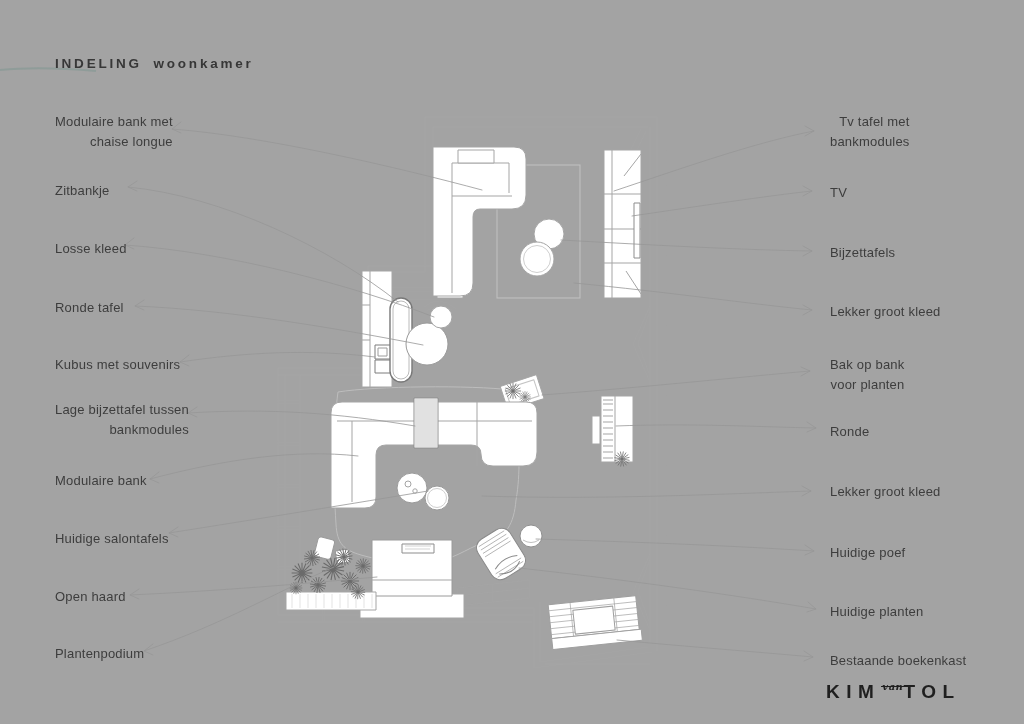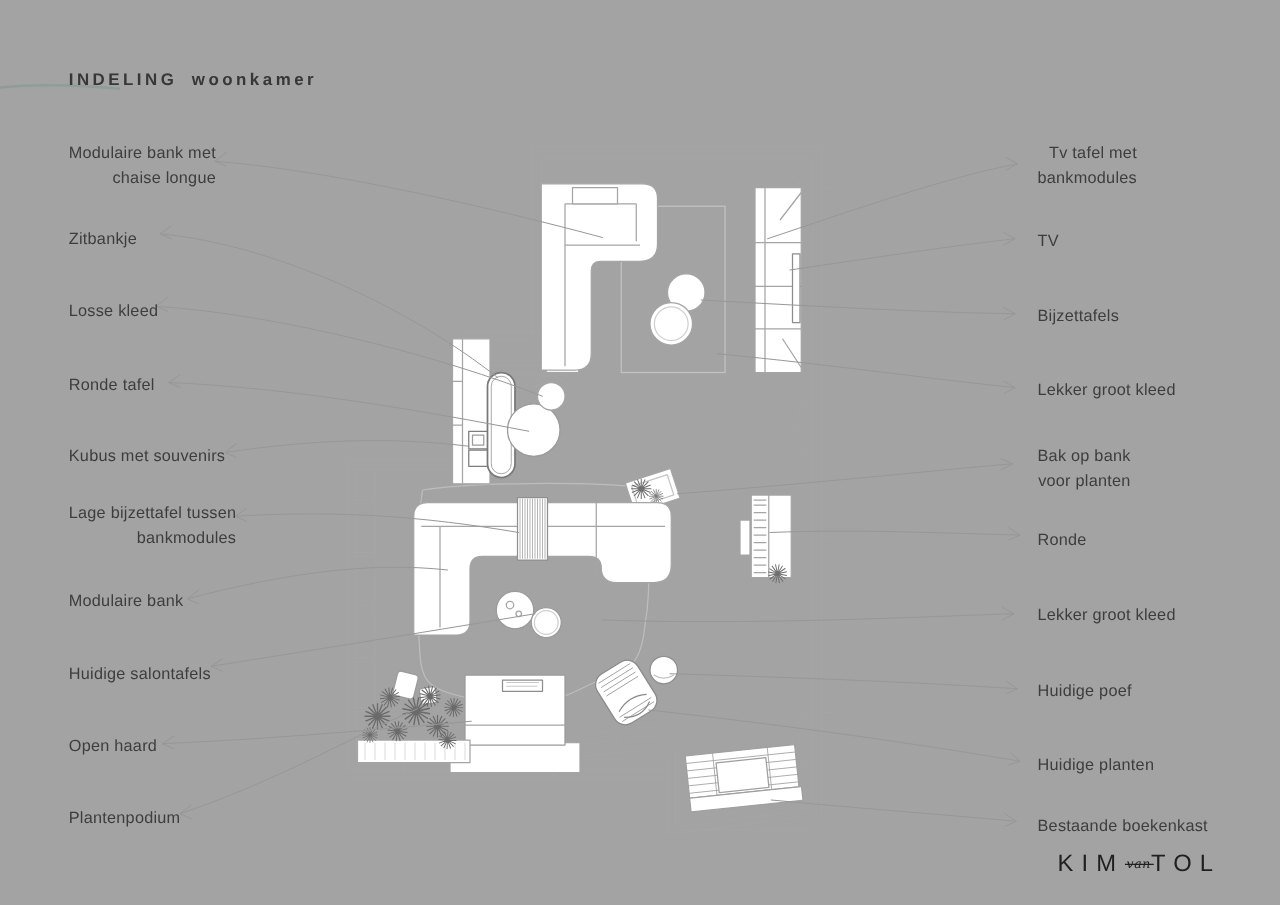--- a/index.html
+++ b/index.html
@@ -11,22 +11,22 @@
   .page-title{
     position:absolute;left:55px;top:56px;font-size:13.5px;font-weight:bold;
     letter-spacing:2.8px;word-spacing:5px;color:#373737;white-space:nowrap;
   }
   .lbl{
     position:absolute;font-size:13px;line-height:20px;letter-spacing:0.2px;
     color:#3d3d3d;white-space:nowrap;
   }
   .lbl span{display:block;text-align:right;}
   .logo{
-    position:absolute;left:846px;top:681px;display:flex;align-items:center;
-    color:#1f1f1f;font-weight:400;
+    position:absolute;left:826px;top:681px;display:flex;
+    color:#1f1f1f;font-weight:700;
   }
   .logo .caps{font-size:19px;letter-spacing:6.5px;}
   .logo .logo-van{
     font-family:"DejaVu Serif",serif;font-style:italic;font-size:10px;
     letter-spacing:0.5px;position:relative;margin:0 0 2px 2px;
   }
   .logo .crossbar{
     position:absolute;left:-1px;top:5px;width:118%;height:1.4px;background:#1f1f1f;display:block;
   }
 </style>

